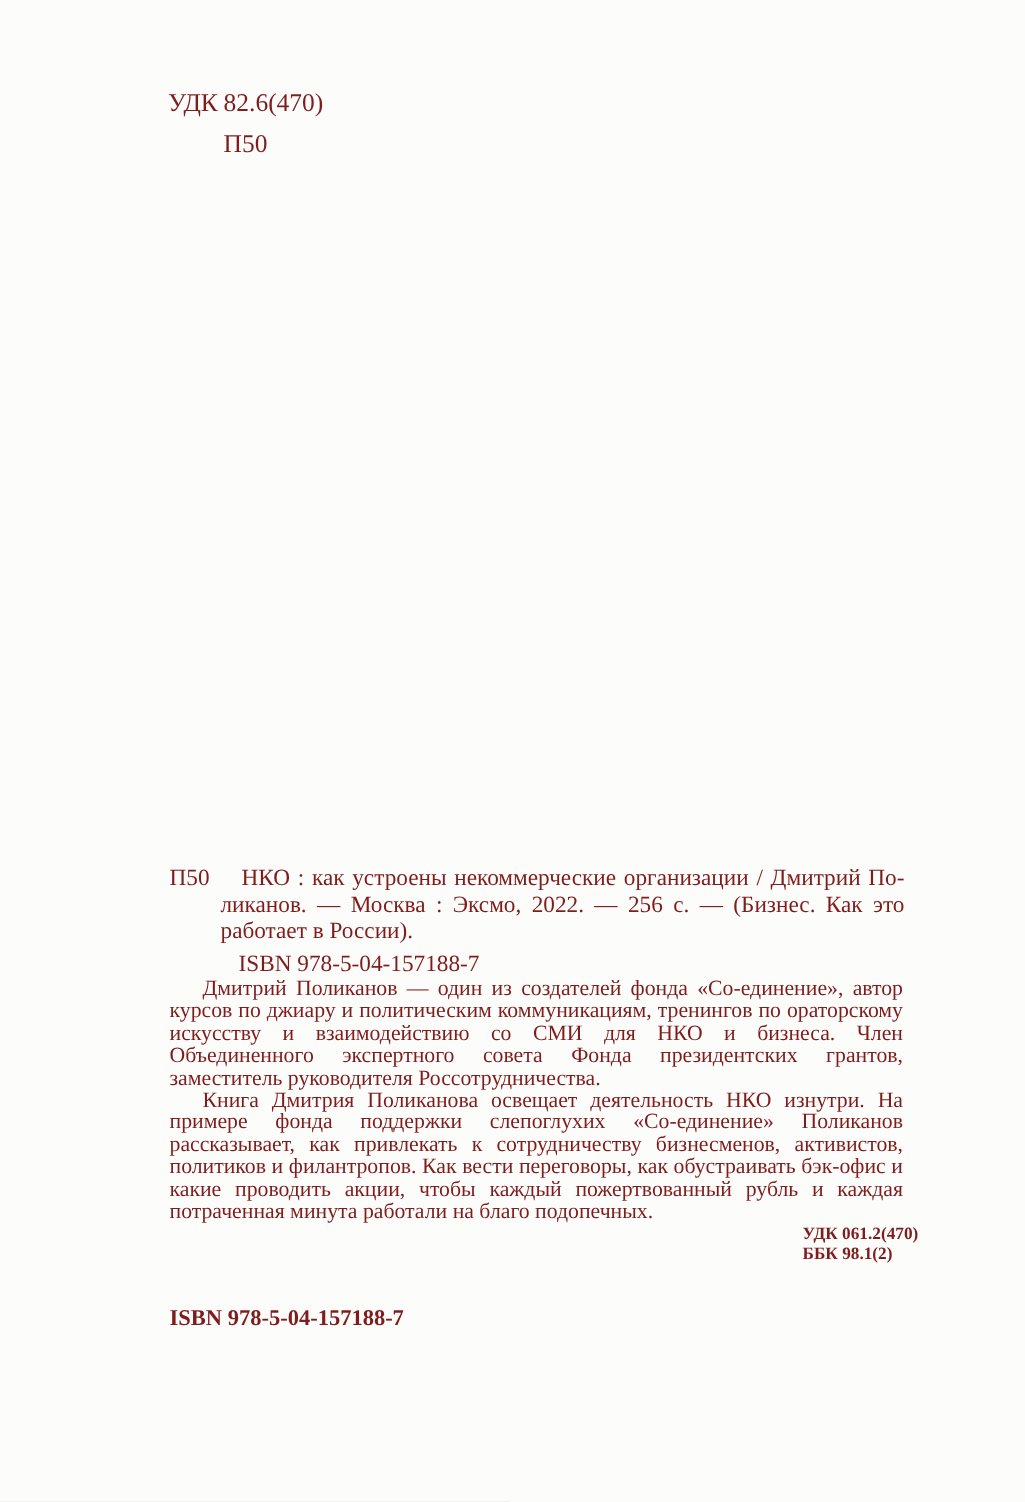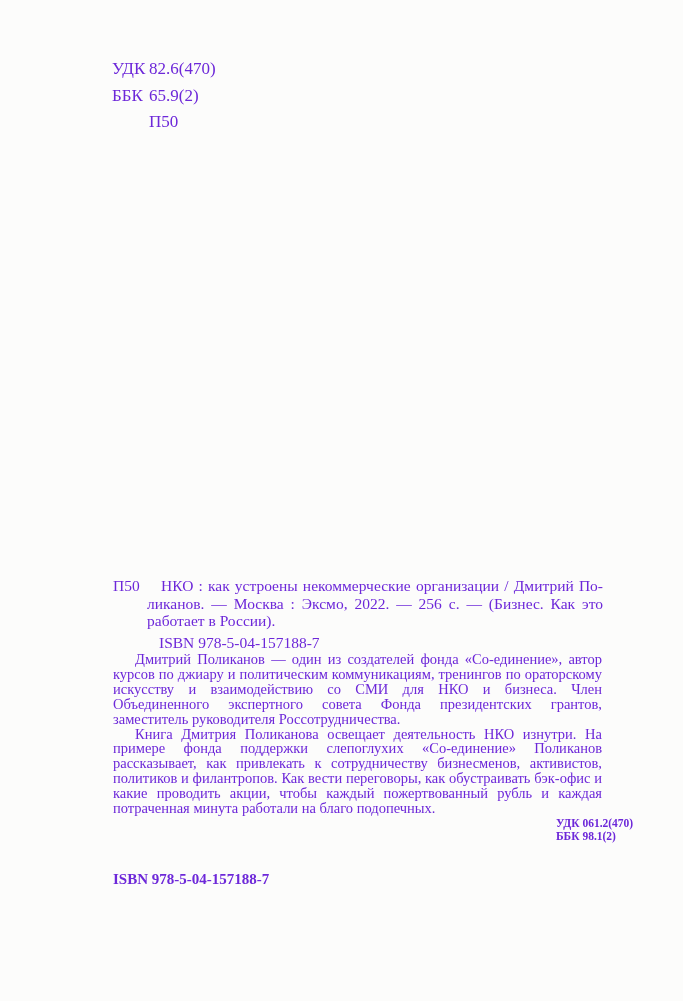--- a/index.html
+++ b/index.html
@@ -5,21 +5,21 @@
   * { margin: 0; padding: 0; box-sizing: border-box; }
   html, body { background: #e8e8e8; }
   body { font-family: "Liberation Serif", "DejaVu Serif", serif; }
 
   .page {
     position: relative;
     width: 683px;
     height: 1001px;
     margin: 0 auto;
     background: #fcfcfb;
-    color: #6d28d9;
+    color: #7f1d1d;
     overflow: hidden;
   }
 
   
   .top-block {
     position: absolute;
     left: 112px;
     top: 56px;
     font-size: 17px;
     line-height: 26.5px;
@@ -68,21 +68,21 @@
     font-size: 14.5px;
     line-height: 14.9px;
     text-align: justify;
     hyphens: manual;
   }
   .annotation p { text-indent: 22px; }
 
   
   .classification {
     position: absolute;
-    left: 556px;
+    left: 535px;
     top: 817px;
     font-size: 11.5px;
     font-weight: bold;
     line-height: 12.5px;
     white-space: nowrap;
   }
 
   
   .footer-isbn {
     position: absolute;
@@ -105,24 +105,20 @@
 <body>
 
 <div class="page">
 
   <div class="top-block">
     <div class="row">
       <span class="lbl">УДК</span>
       <span class="val">82.6(470)</span>
     </div>
     <div class="row">
-      <span class="lbl">ББК</span>
-      <span class="val">65.9(2)</span>
-    </div>
-    <div class="row">
       <span class="lbl"></span>
       <span class="val">П50</span>
     </div>
   </div>
 
   <div class="catalog">
     <div class="entry-row">
       <span class="margin-code">П50</span>
       <div class="entry">НКО : как устроены некоммерческие организации / Дмитрий По­ликанов. — Москва : Эксмо, 2022. — 256 с. — (Бизнес. Как это работа­ет в России).</div>
     </div>

